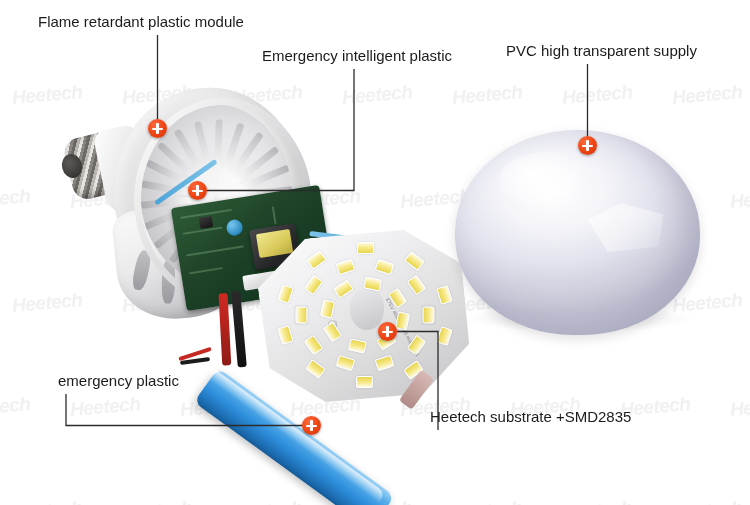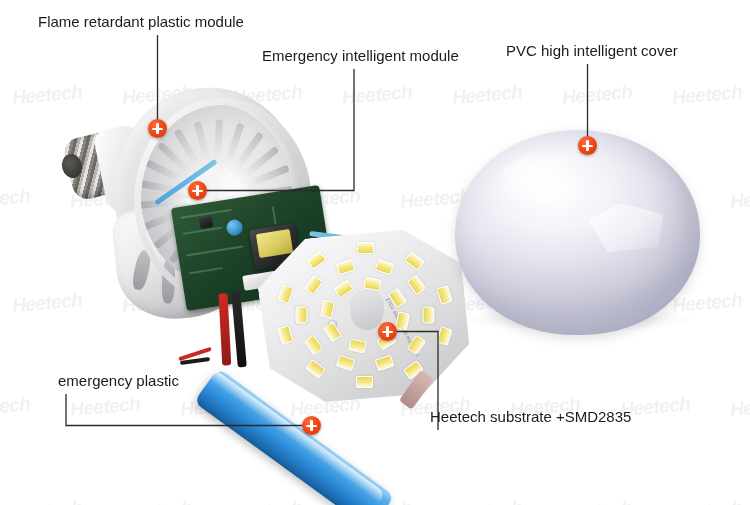--- a/index.html
+++ b/index.html
@@ -461,23 +461,23 @@
       <path d="M 157.5 35 L 157.5 128.5" stroke="#2b2b2b" stroke-width="1.3" fill="none"></path>
       <path d="M 354 69 L 354 190.5 L 197.5 190.5" stroke="#2b2b2b" stroke-width="1.3" fill="none"></path>
       <path d="M 587.5 64 L 587.5 145.5" stroke="#2b2b2b" stroke-width="1.3" fill="none"></path>
       <path d="M 66 394 L 66 425.5 L 311.5 425.5" stroke="#2b2b2b" stroke-width="1.3" fill="none"></path>
       <path d="M 438 430 L 438 331.5 L 387.5 331.5" stroke="#2b2b2b" stroke-width="1.3" fill="none"></path>
     </svg>
 
   <div id="callout-layer">
       <div class="label" style="left: 38px; top: 13px;">Flame retardant plastic module</div>
       <div class="marker" style="left: 148px; top: 119px;"></div>
-      <div class="label" style="left: 262px; top: 47px;">Emergency intelligent module</div>
+      <div class="label" style="left: 262px; top: 47px;">Emergency intelligent plastic</div>
       <div class="marker" style="left: 188px; top: 181px;"></div>
-      <div class="label" style="left: 506px; top: 42px;">PVC high intelligent cover</div>
+      <div class="label" style="left: 506px; top: 42px;">PVC high transparent supply</div>
       <div class="marker" style="left: 578px; top: 136px;"></div>
       <div class="label" style="left: 58px; top: 372px;">emergency plastic</div>
       <div class="marker" style="left: 302px; top: 416px;"></div>
       <div class="label" style="left: 430px; top: 408px;">Heetech substrate +SMD2835</div>
       <div class="marker" style="left: 378px; top: 322px;"></div>
     </div>
 
 </div>
 
 </body></html>

